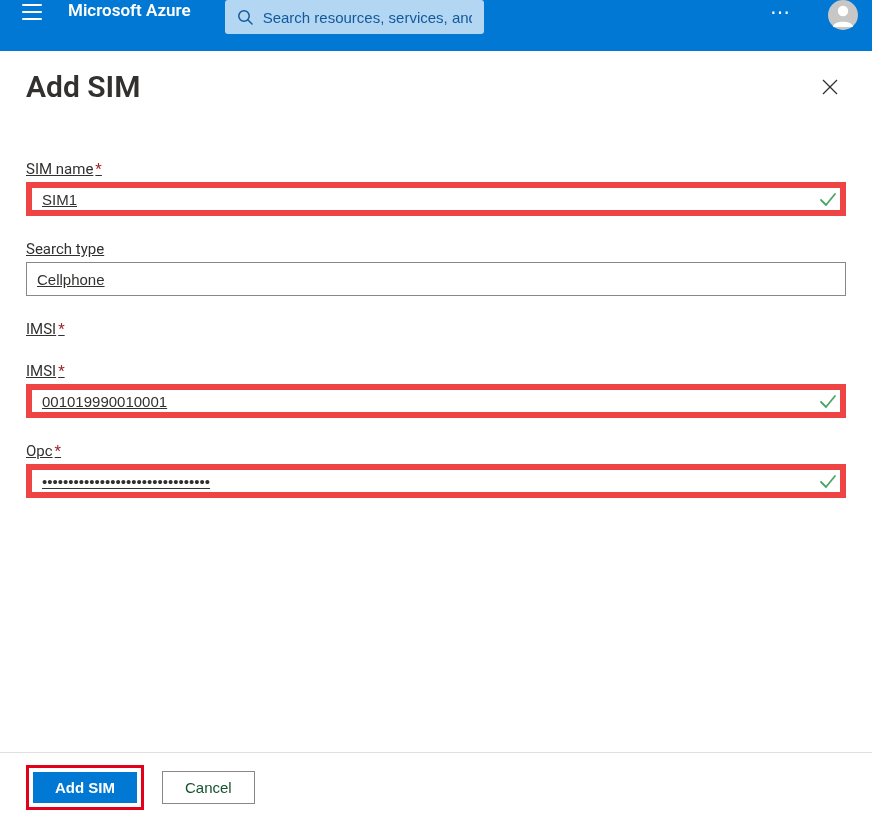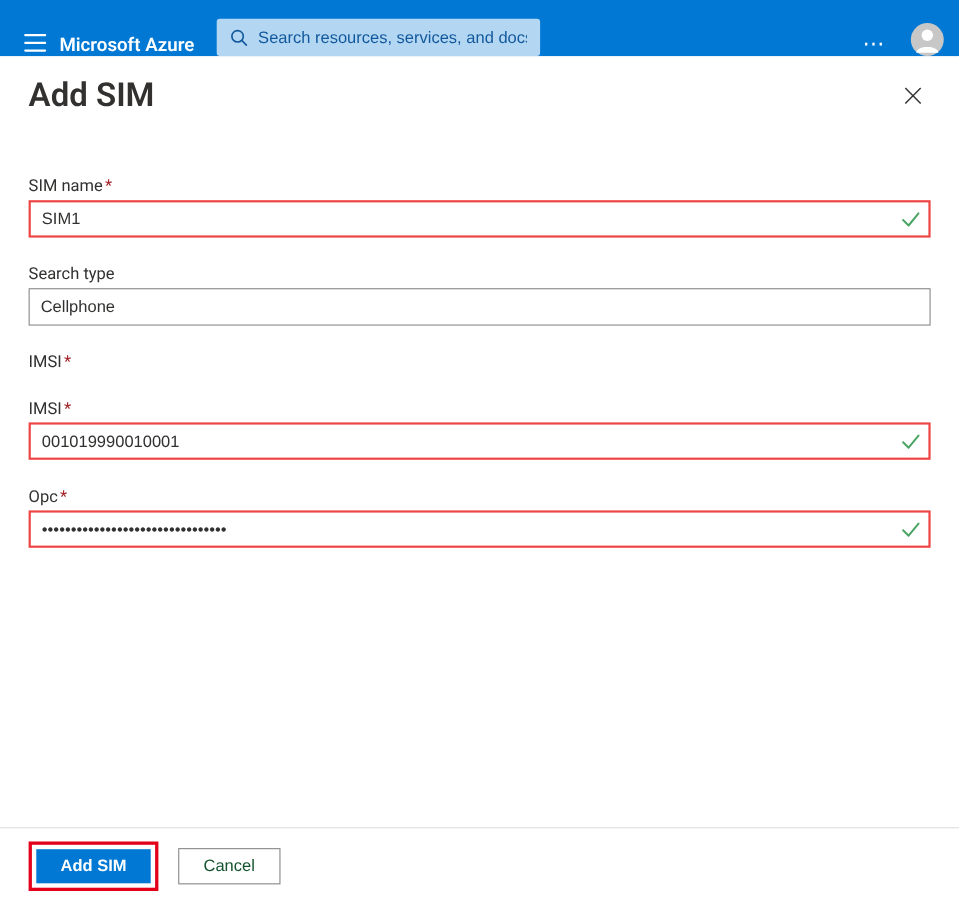--- a/index.html
+++ b/index.html
@@ -11,23 +11,23 @@
     width: 872px;
     height: 822px;
     overflow: hidden;
   }
 
   
   .topbar {
     background: #0078d4;
     height: 51px;
     display: flex;
-    align-items: flex-end;
+    align-items: flex-start;
     padding: 0 14px 0 22px;
-    gap: 8px;
+    gap: 22px;
   }
   .hamburger {
     width: 24px; height: 24px;
     display: flex; flex-direction: column; justify-content: center; gap: 5px;
     cursor: pointer;
   }
   .hamburger span {
     display: block; height: 2px; background: #fff; width: 20px; border-radius: 1px;
   }
   .brand {
@@ -80,41 +80,42 @@
   }
   .close-x {
     width: 24px; height: 24px; cursor: pointer;
     display: flex; align-items: center; justify-content: center;
   }
   .close-x svg { stroke: #323130; }
 
   
   .form {
     padding: 56px 26px 0 26px;
+    text-decoration: underline;
   }
   .field {
     margin-bottom: 24px;
   }
   .field.extra-gap { margin-bottom: 40px; }
   .field label {
     display: block;
     font-size: 15px;
     color: #323130;
     margin-bottom: 4px;
   }
   .req { color: #a4262c; margin-left: 2px; }
   .input-wrap {
     position: relative;
     display: flex;
     align-items: center;
   }
   .input-wrap input {
     width: 100%;
     height: 34px;
-    border: 2px solid #ef4444;
+    border: 6px solid #ef4444;
     padding: 0 36px 0 10px;
     font-size: 15px;
     color: #323130;
     outline: none;
     background: #ffffff;
   }
   .input-wrap.nopurple input {
     border: 1px solid #8a8886;
   }
   .check {

